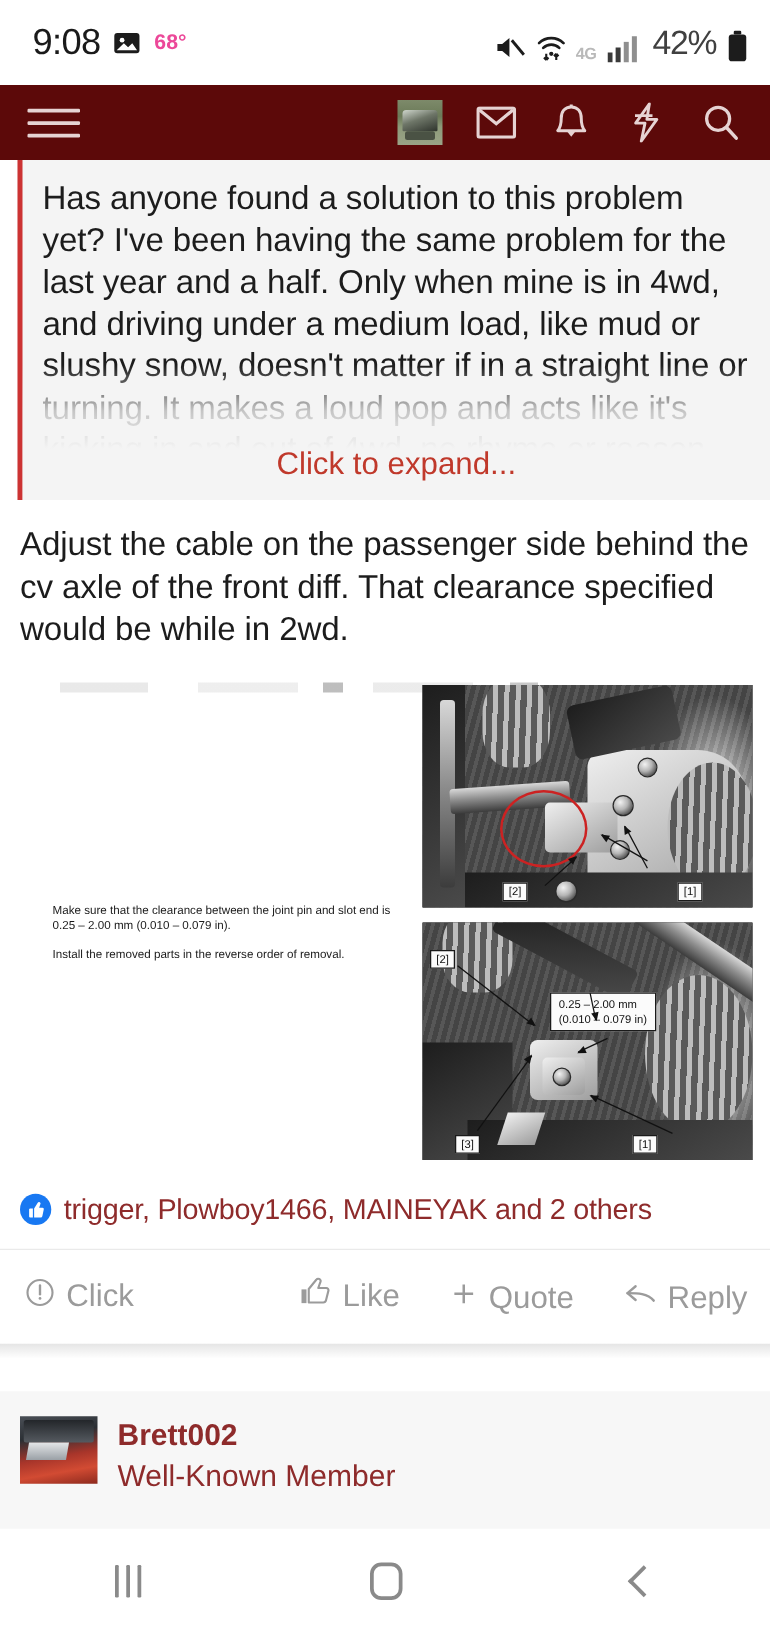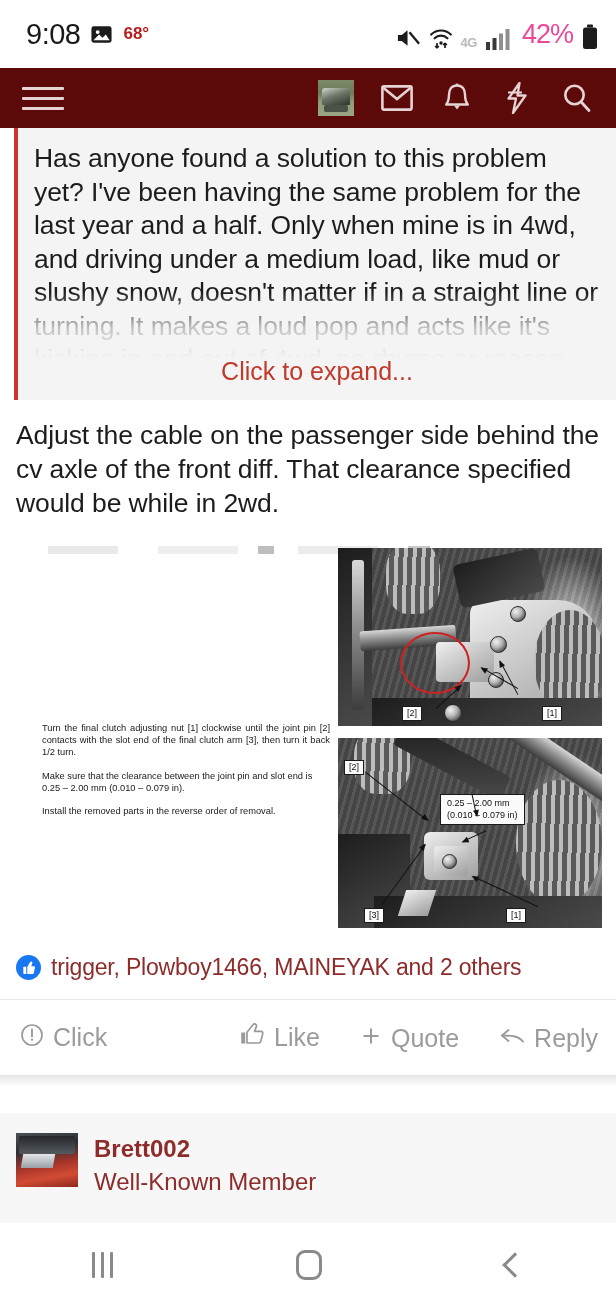--- a/index.html
+++ b/index.html
@@ -16,24 +16,24 @@
     height:68px; width:100%;
     background:#ffffff;
     display:flex; align-items:center;
     padding:0 18px 0 26px;
     position:relative;
   }
   .sb-left{ display:flex; align-items:center; gap:10px; }
   .sb-time{ font-size:29px; color:#1a1a1a; letter-spacing:-0.5px; font-weight:400; }
   .sb-photo-icon{ width:23px; height:23px; position:relative; display:inline-block; }
   .sb-photo-icon svg{ display:block; }
-  .sb-temp{ font-size:17px; color:#b91c1c; font-weight:600; }
+  .sb-temp{ font-size:17px; color:#ec4899; font-weight:600; }
   .sb-right{ margin-left:auto; display:flex; align-items:flex-end; gap:9px; }
   .sb-icon{ display:flex; align-items:center; }
-  .sb-batt-text{ font-size:27px; color:#ec4899; letter-spacing:-1px; margin-left:2px; }
+  .sb-batt-text{ font-size:27px; color:#404040; letter-spacing:-1px; margin-left:2px; }
   .sb-4g{ font-size:13px; color:#b9b9b9; font-weight:700; letter-spacing:-0.5px; }
 
   
   .appbar{
     height:60px; width:100%;
     background:#5c0909;
     display:flex; align-items:center;
     padding:0 16px;
   }
   .hamburger{ width:42px; height:30px; display:flex; flex-direction:column;
@@ -361,21 +361,20 @@
     <div class="quote-fade"></div>
     <div class="expand">Click to expand...</div>
   </div>
 
   <div class="reply-body">Adjust the cable on the passenger side behind the cv axle of the front diff. That clearance specified would be while in 2wd.</div>
 
   <div class="manual">
     <div class="manual-faint"></div>
 
     <div class="manual-col">
-      <p class="justify">Turn the final clutch adjusting nut [1] clockwise until the joint pin [2] contacts with the slot end of the final clutch arm [3], then turn it back 1/2 turn.</p>
       <p>Make sure that the clearance between the joint pin and slot end is 0.25 – 2.00 mm (0.010 – 0.079 in).</p>
       <p class="justify">Install the removed parts in the reverse order of removal.</p>
     </div>
 
     <div class="photo photo-top">
       <div class="ph-bg"></div>
       <div class="ph-boot" style="left:48px; top:-6px; width:54px; height:72px;"></div>
       <div class="ph-dark" style="left:0; top:0; width:34px; height:178px;"></div>
       <div class="ph-bar" style="left:14px; top:12px; width:12px; height:150px;"></div>
       <div class="ph-bar" style="left:22px; top:80px; width:96px; height:20px; transform:rotate(-4deg);"></div>

